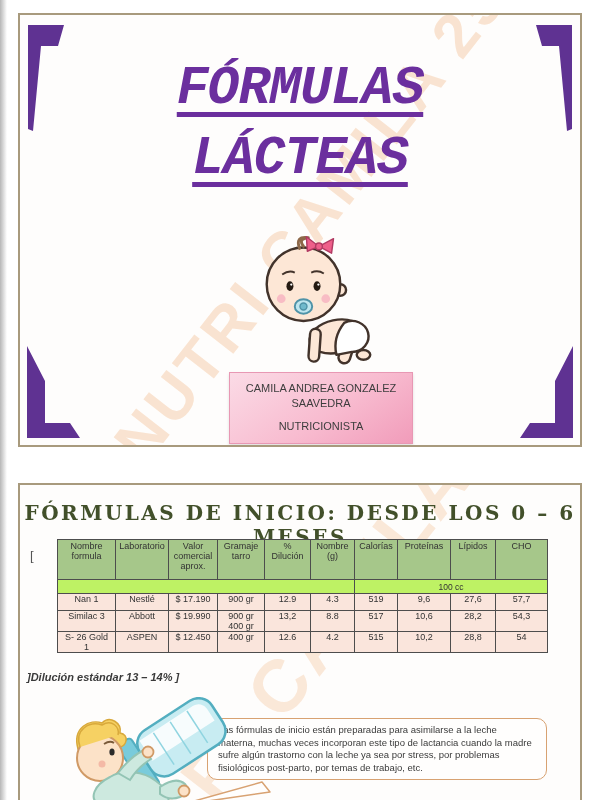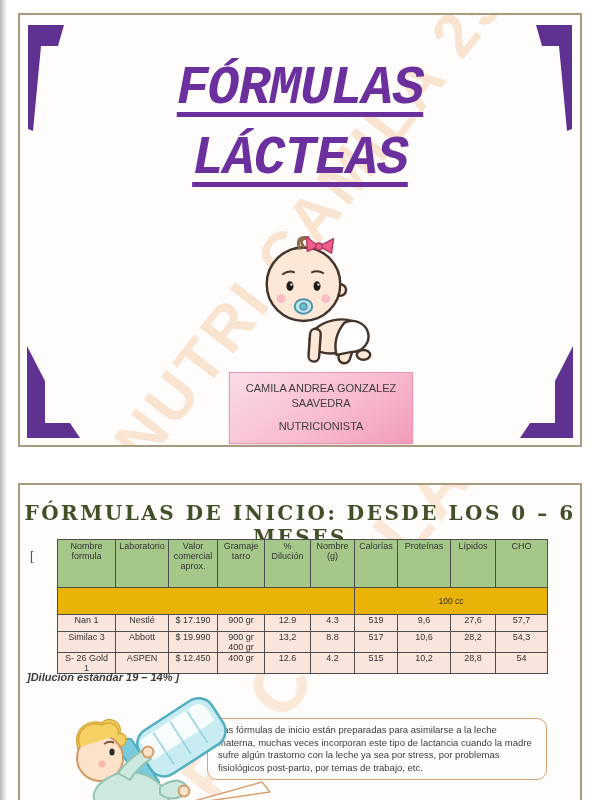--- a/index.html
+++ b/index.html
@@ -49,23 +49,23 @@
   .margin-bracket{position:absolute;left:10px;top:63px;font-size:13px;color:#555;z-index:2;}
   #formulas-table{
     position:absolute;left:37px;top:54px;z-index:2;
     border-collapse:collapse;table-layout:fixed;
   }
   #formulas-table th,#formulas-table td{
     border:1px solid #4d4d4d;font-size:9px;text-align:center;
     padding:0 1px;white-space:pre-line;color:#333;box-sizing:border-box;
   }
   #formulas-table tr.hdr th{
-    background:#a6c78a;height:48px;vertical-align:top;font-weight:normal;padding-top:1px;
-  }
-  #formulas-table tr.sub td{background:#eab308;height:27px;font-size:8.5px;}
+    background:#a6c78a;height:40px;vertical-align:top;font-weight:normal;padding-top:1px;
+  }
+  #formulas-table tr.sub td{background:#bef264;height:14px;font-size:8.5px;}
   #formulas-table tr.datarow td{background:#fae5dc;vertical-align:top;height:17px;}
   .dilution-note{
     position:absolute;left:7px;top:186px;z-index:2;
     font-size:11px;font-weight:bold;font-style:italic;color:#3a3a3a;
   }
   .callout{
     position:absolute;left:187px;top:233px;width:340px;box-sizing:border-box;
     background:#fffefd;border:1.5px solid #d8a272;border-radius:10px;
     padding:5px 10px;font-size:9.5px;line-height:1.32;color:#3a3a3a;z-index:2;
   }
@@ -212,21 +212,21 @@
           <td>12.6</td>
           <td>4.2</td>
           <td>515</td>
           <td>10,2</td>
           <td>28,8</td>
           <td>54</td>
         </tr>
       </tbody>
     </table>
 
-  <div class="dilution-note">]Dilución estándar 19 – 14% ]</div>
+  <div class="dilution-note">]Dilución estándar 13 – 14% ]</div>
 
   <div class="callout">
     <span>Las fórmulas de inicio están preparadas para asimilarse a la leche materna, muchas veces incorporan este tipo de lactancia cuando la madre sufre algún trastorno con la leche ya sea por stress, por problemas fisiológicos post-parto, por temas de trabajo, etc.</span>
   </div>
   <svg class="callout-tail" width="100" height="28" viewBox="0 0 100 28">
     <polygon points="84,1 2,24 92,11" fill="#fffefd" stroke="#d8a272" stroke-width="1.5" stroke-linejoin="round"></polygon>
   </svg>
 
   <svg class="baby2" width="200" height="110" viewBox="0 0 200 110">
 

